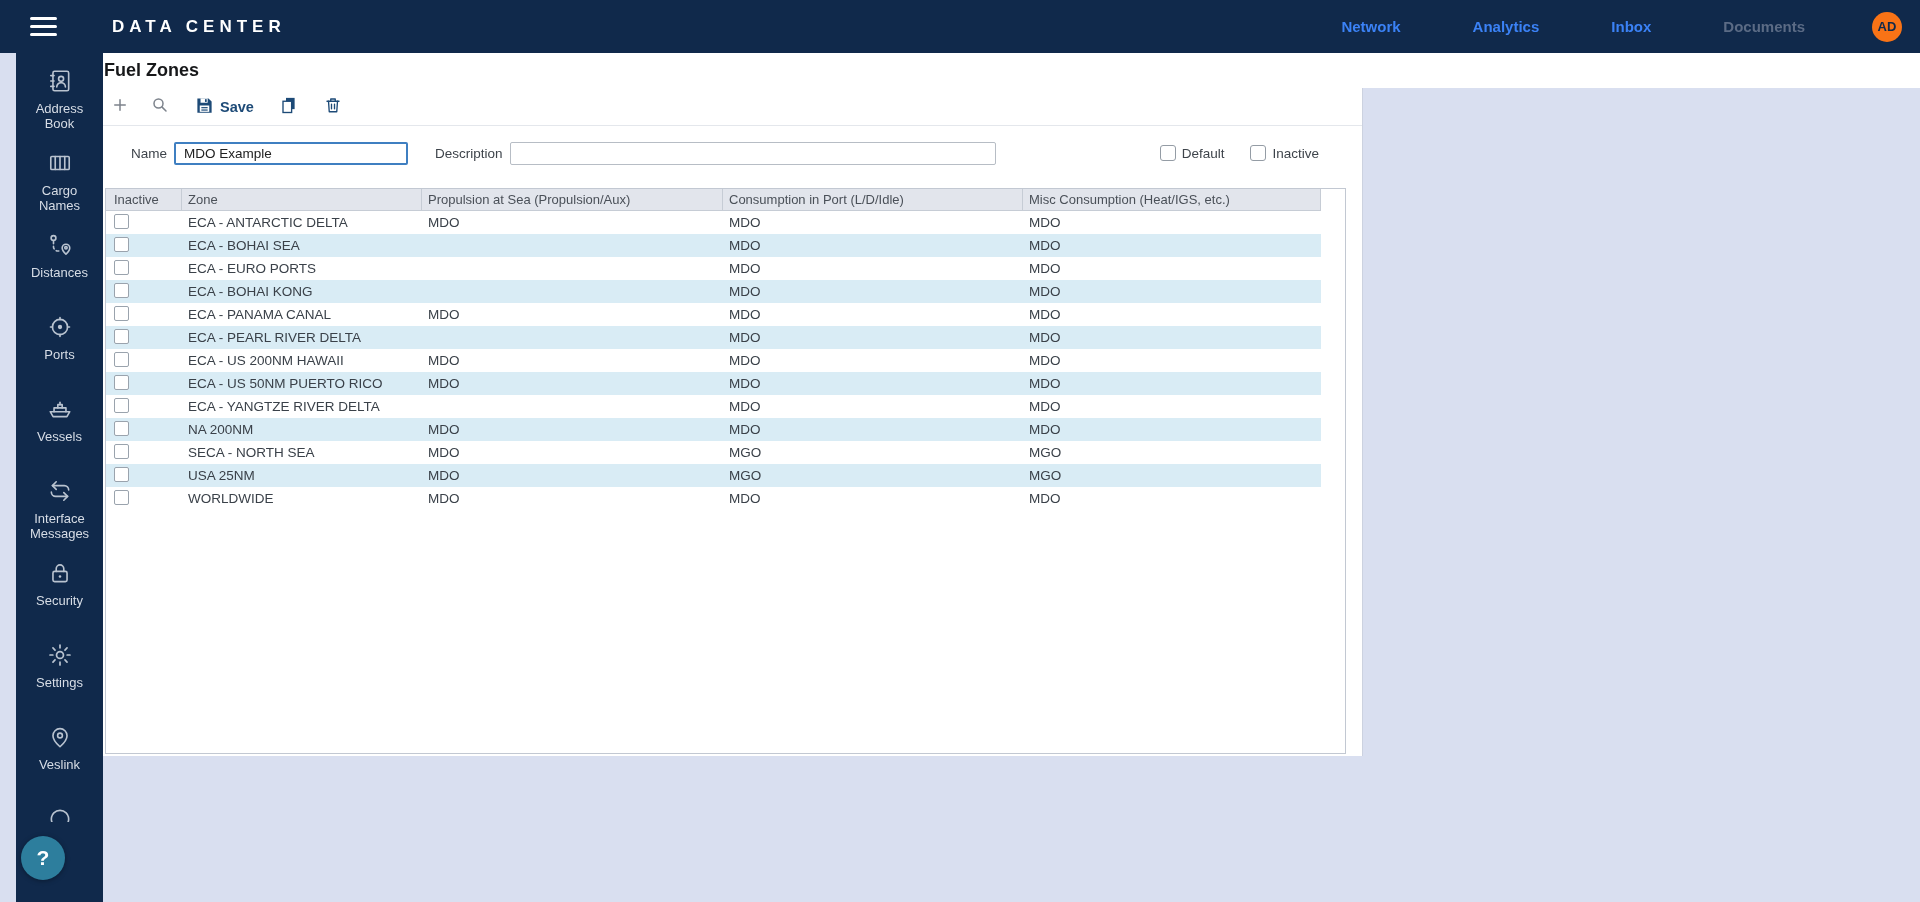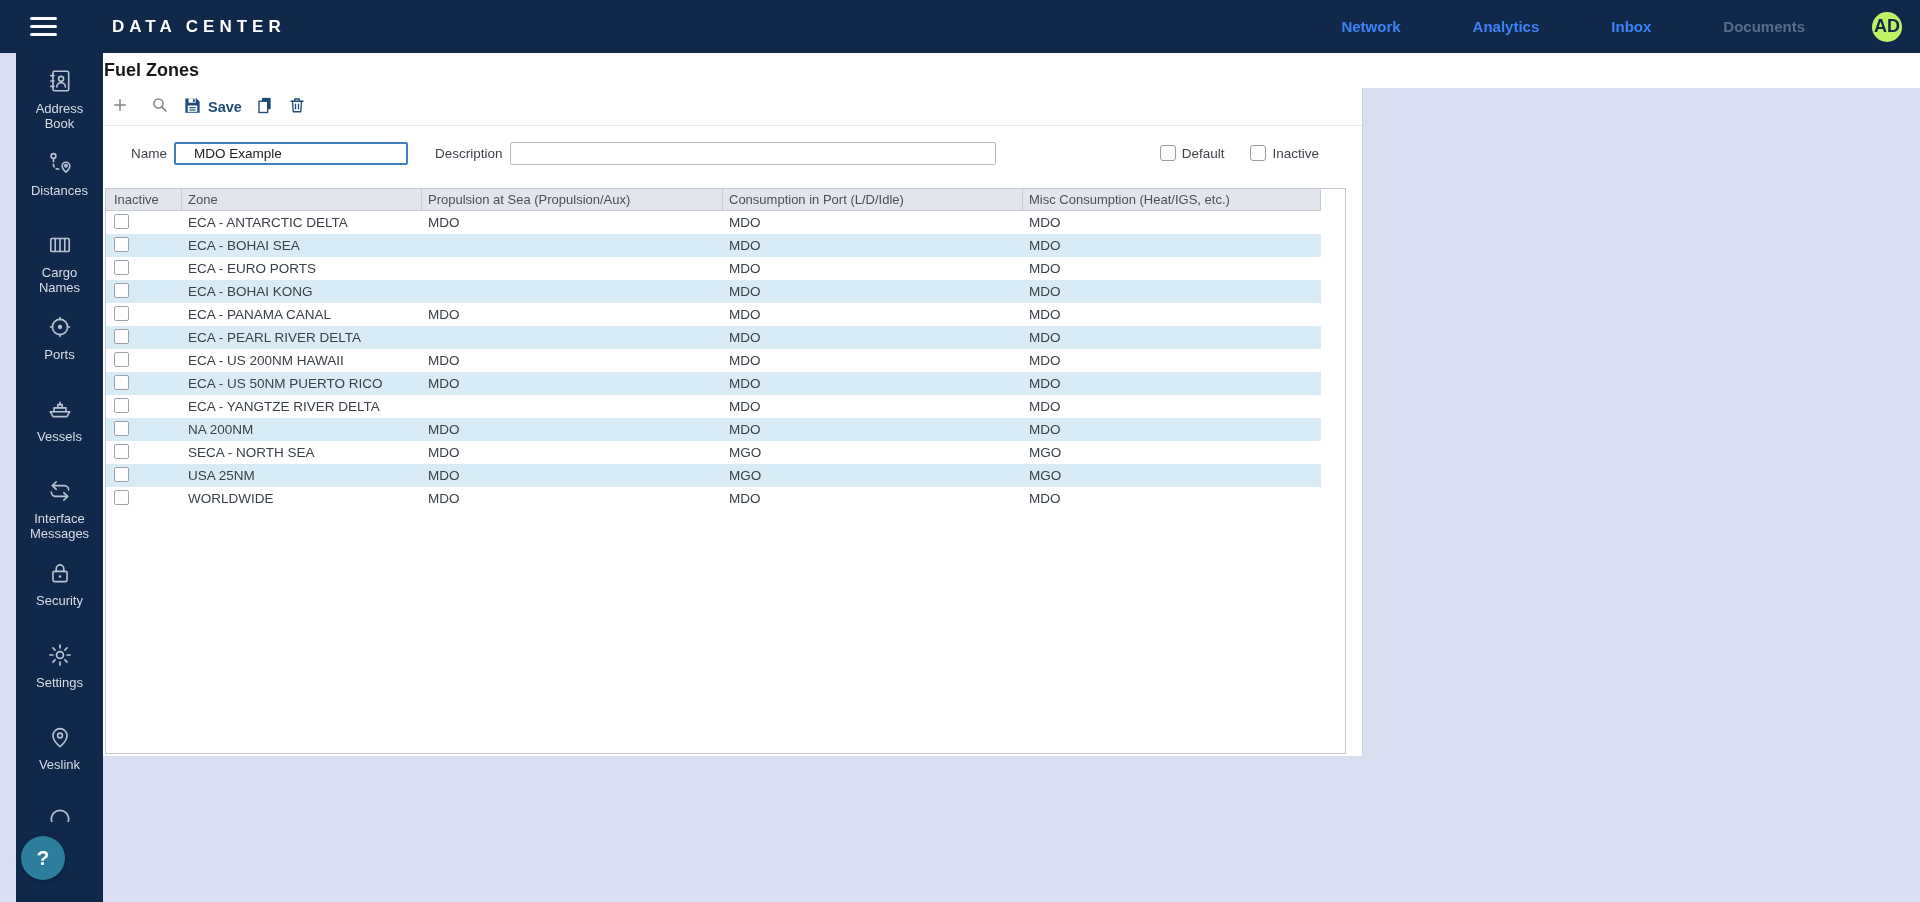--- a/index.html
+++ b/index.html
@@ -22,22 +22,22 @@
   .hamburger span{ display:block; height:3px; border-radius:2px; background:#ffffff; }
   .app-title{
     color:#ffffff; font-weight:700; font-size:17px; letter-spacing:5px; margin-left:24px;
   }
   .topnav{ margin-left:auto; display:flex; align-items:center; gap:72px; }
   .topnav a{
     color:#3b82f6; font-size:15px; font-weight:700; text-decoration:none; cursor:pointer;
   }
   .topnav a.muted{ color:#5b6b85; }
   .avatar{
-    width:30px; height:30px; border-radius:50%; background:#bef264; color:#10294b;
-    font-weight:700; font-size:18px; display:flex; align-items:center; justify-content:center;
+    width:30px; height:30px; border-radius:50%; background:#f97316; color:#10294b;
+    font-weight:700; font-size:13px; display:flex; align-items:center; justify-content:center;
     margin:0 18px 0 36px; cursor:pointer;
   }
 
   
   .sidebar{
     position:fixed; top:53px; left:16px; bottom:0; width:87px;
     background:#10294b; z-index:10;
   }
   .side-list{ height:769px; overflow:hidden; padding-top:6px; }
   .side-item{
@@ -62,32 +62,32 @@
   .page-title{ font-size:18px; font-weight:700; color:#17181a; }
   .panel{
     width:1276px; height:668px; background:#ffffff;
     border-right:1px solid #ccd2e0;
   }
 
   
   .toolbar{ height:38px; display:flex; align-items:center; padding-left:20px; border-bottom:1px solid #e4e7ec; }
   .tb-btn{
     background:none; border:none; padding:4px; display:flex; align-items:center; gap:6px;
-    cursor:pointer; margin-right:6px;
+    cursor:pointer; margin-right:18px;
   }
   .tb-btn.plus{ margin-right:14px; }
   .save-label{ color:#1d4a77; font-weight:700; font-size:14.5px; }
 
   
   .form-row{ display:flex; align-items:center; margin-top:12px; padding-left:36px; height:30px; }
   .lbl{ font-size:13.5px; color:#3e444b; white-space:nowrap;text-align:center; }
   .name-lbl{ width:44px; text-align:right; margin-right:7px; }
   .desc-lbl{ margin-left:27px; margin-right:7px; }
   input.txt{
-    height:23px; font-size:13.5px; padding:1px 18px; color:#222;
+    height:23px; font-size:13.5px; padding:1px 8px; color:#222;
     font-family:"Liberation Sans", sans-serif; border-radius:2px; outline:none;
   }
   input.name{ width:234px; border:2px solid #3f7fc1; }
   input.desc{ width:486px; border:1px solid #b7bdc5; }
   .cb-group{ display:flex; align-items:center; }
   .cb-right{ margin-left:auto; margin-right:43px; display:flex; align-items:center; }
   .cb-sep{ width:26px; }
   input.cb{
     appearance:none; -webkit-appearance:none; width:16px; height:16px;
     border:1px solid #949ca5; border-radius:3px; background:#fff; margin:0 6px 0 0; cursor:pointer;
@@ -154,37 +154,37 @@
           <circle cx="13" cy="10" r="2.3"></circle>
           <path d="M9 17.5c0-2.2 1.8-4 4-4s4 1.8 4 4"></path>
         </svg>
       </span>
       <span class="side-label">Address Book</span>
     </div>
 
     <div class="side-item">
       <span>
         <svg viewBox="0 0 24 24" fill="none" stroke="currentColor" stroke-width="1.5" stroke-linecap="round" stroke-linejoin="round">
+          <rect x="3.5" y="6" width="17" height="12" rx="1"></rect>
+          <path d="M7.6 6v12M12 6v12M16.4 6v12"></path>
+        </svg>
+      </span>
+      <span class="side-label">Cargo Names</span>
+    </div>
+
+    <div class="side-item">
+      <span>
+        <svg viewBox="0 0 24 24" fill="none" stroke="currentColor" stroke-width="1.5" stroke-linecap="round" stroke-linejoin="round">
           <circle cx="6" cy="5.5" r="2.2"></circle>
           <path d="M6 8.5v5a4 4 0 0 0 4 4h3" stroke-dasharray="2.4 2.4"></path>
           <path d="M17.5 20.5s-3.5-3.2-3.5-5.7a3.5 3.5 0 1 1 7 0c0 2.5-3.5 5.7-3.5 5.7z"></path>
           <circle cx="17.5" cy="14.6" r="1.1"></circle>
         </svg>
       </span>
       <span class="side-label">Distances</span>
-    </div>
-
-    <div class="side-item">
-      <span>
-        <svg viewBox="0 0 24 24" fill="none" stroke="currentColor" stroke-width="1.5" stroke-linecap="round" stroke-linejoin="round">
-          <rect x="3.5" y="6" width="17" height="12" rx="1"></rect>
-          <path d="M7.6 6v12M12 6v12M16.4 6v12"></path>
-        </svg>
-      </span>
-      <span class="side-label">Cargo Names</span>
     </div>
 
     <div class="side-item">
       <span>
         <svg viewBox="0 0 24 24" fill="none" stroke="currentColor" stroke-width="1.5" stroke-linecap="round" stroke-linejoin="round">
           <circle cx="12" cy="12" r="7"></circle>
           <circle cx="12" cy="12" r="2" fill="currentColor" stroke="none"></circle>
           <path d="M12 3.2v2M12 18.8v2M3.2 12h2M18.8 12h2"></path>
         </svg>
       </span>

